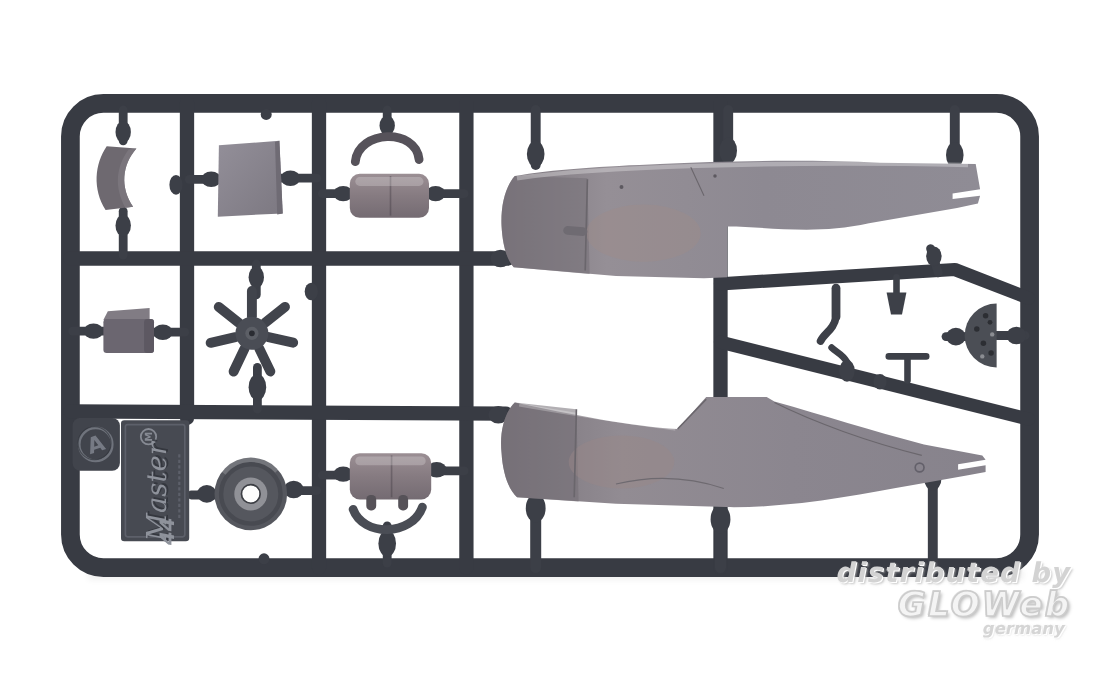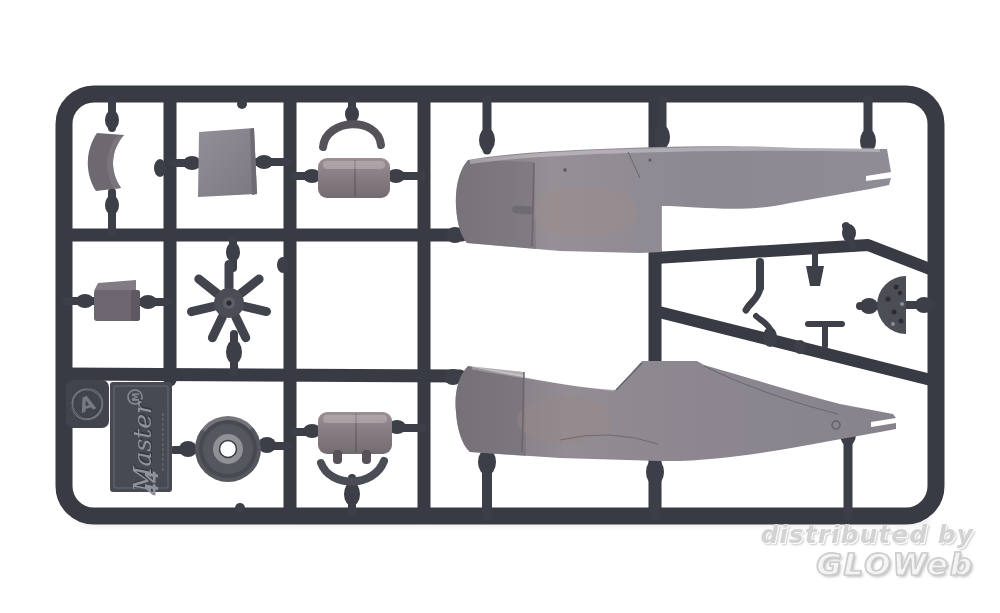--- a/index.html
+++ b/index.html
@@ -8,21 +8,21 @@
     width:1000px;height:613px;
     background:#ffffff;
     overflow:hidden;
     font-family:"DejaVu Sans","Liberation Sans",sans-serif;
   }
   .stage svg{position:absolute;left:0;top:0;}
   
   .watermark{
     position:absolute;
     right:26px;
-    top:522px;
+    top:508px;
     text-align:right;
     font-style:italic;
     font-weight:bold;
     user-select:none;
     line-height:1;
   }
   .wm-line1{
     font-size:25px;
     letter-spacing:1px;
     color:#d3d3d3;
@@ -308,15 +308,16 @@
       <circle cx="900" cy="293" r="2.2"></circle>
     </g>
     <circle cx="902" cy="304" r="2" fill="#8b8d92"></circle>
     <circle cx="893" cy="324" r="2" fill="#8b8d92"></circle>
   </g>
 </svg>
 
 <div class="watermark">
   <div class="wm-line1">distributed by</div>
   <div class="wm-logo">GLOWeb</div>
+  <div class="wm-country">germany</div>
 </div>
 
 </div>
 
 </body></html>

